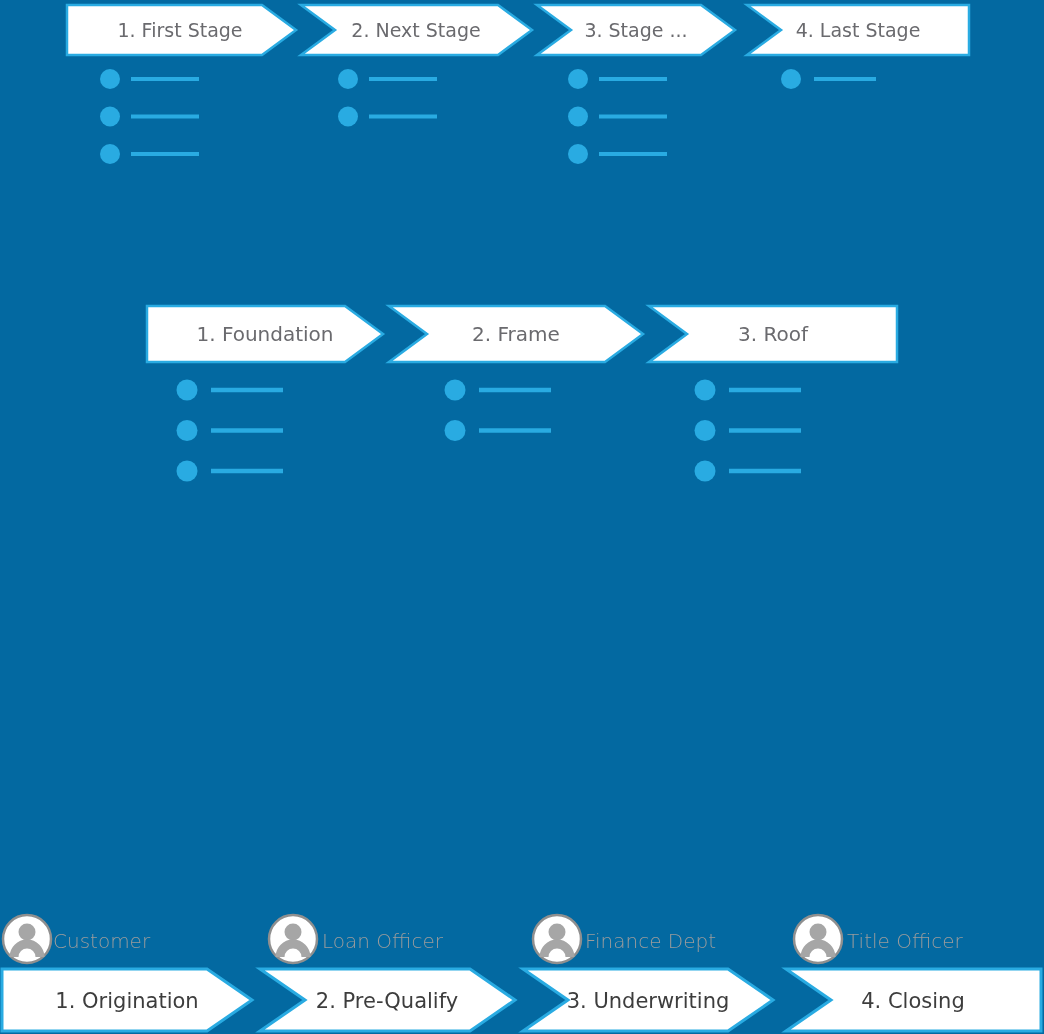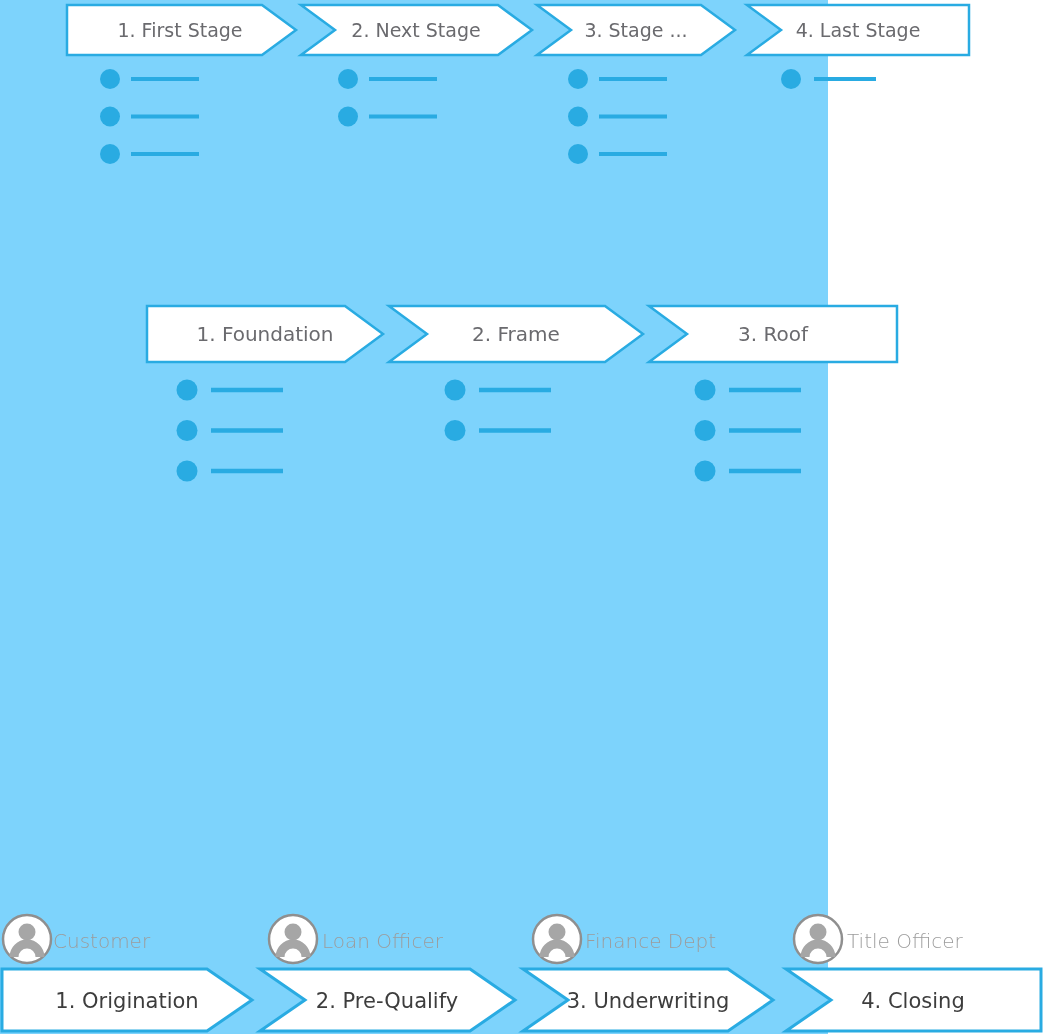--- a/index.html
+++ b/index.html
@@ -6,23 +6,23 @@
     margin: 0;
     padding: 0;
     background: #ffffff;
     width: 1044px;
     height: 1034px;
     overflow: hidden;
     font-family: "DejaVu Sans", "Liberation Sans", sans-serif;
   }
   #canvas {
     position: relative;
-    width: 828px;
+    width: 1044px;
     height: 1034px;
-    background: #7dd3fc;
+    background: #0369a1;
   }
   svg { display: block; }
   text {
     font-family: "DejaVu Sans", "Liberation Sans", sans-serif;
   }
   .stage-label   { font-size: 19px; }
   .stage-label-m { font-size: 20px; }
   .process-label { font-size: 21px; }
   .role-label    { font-size: 20px; font-weight: 300; }
 </style>

